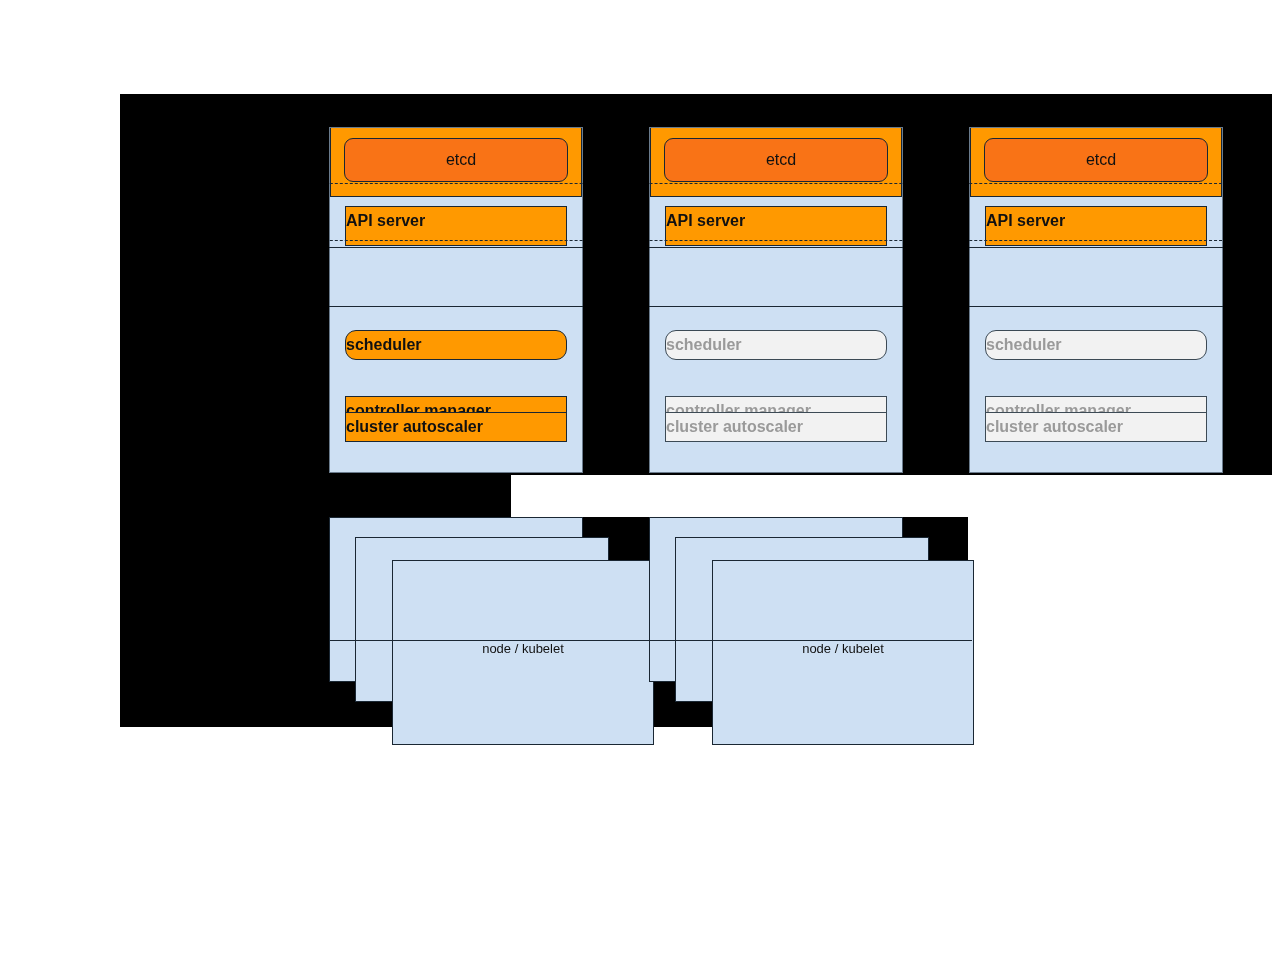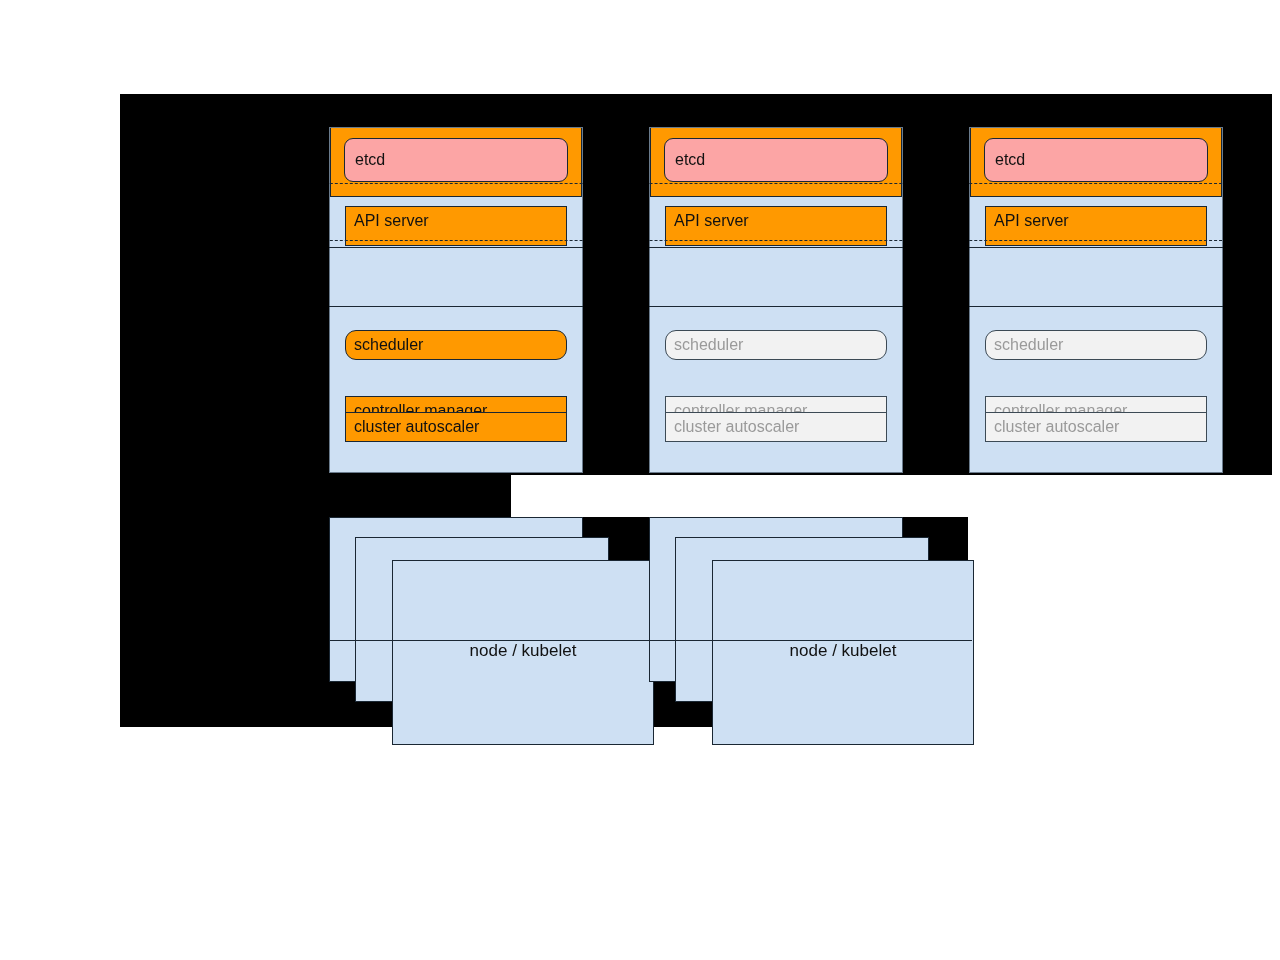--- a/index.html
+++ b/index.html
@@ -60,47 +60,48 @@
   .comp {
     position: absolute;
     left: 15px;
     right: 15px;
     height: 30px;
     box-sizing: border-box;
     border: 1px solid #1a2733;
     font-size: 16px;
     color: #111111;
     line-height: 28px;
-    padding-left: 8px;
     white-space: nowrap;
     overflow: hidden;
+    font-weight: bold;
   }
   .comp.active   { background: #ff9900; color: #111111; border-color:#1a2733; }
   .comp.inactive { background: #f2f2f2; color: #9a9a9a; border-color:#3c4a55; }
 
   .comp-api    { top: 78px; height: 40px; }
   .comp-etcdbg { top: 118px; height: 68px; background:#ff9900; border:1px solid #1a2733; border-top:none; }
   .comp-sched  { top: 202px; border-radius: 11px; }
   .comp-ctrl   { top: 268px; }
   .comp-auto   { top: 284px; }
 
   .etcd-pill {
     position: absolute;
     left: 14px;
     right: 14px;
     top: 10px;
     height: 44px;
     box-sizing: border-box;
-    background: #fca5a5;
+    background: #f97316;
     border: 1px solid #1a2733;
     border-radius: 9px;
     font-size: 16px;
     color: #111111;
     line-height: 42px;
     padding-left: 10px;
+    text-align: center;
   }
 
   
   .rule {
     position: absolute;
     left: 120px;
     width: 1152px;
     height: 0;
   }
   .rule.dashed { border-top: 1.5px dashed #1a2733; }
@@ -138,21 +139,21 @@
   .node-card.l1 { left: 0px;  top: 0px;  }
   .node-card.l2 { left: 26px; top: 20px; }
   .node-card.l3 { left: 63px; top: 43px; width: 262px; height: 185px; }
 
   .node-label {
     position: absolute;
     top: 80px;
     left: 0;
     width: 100%;
     text-align: center;
-    font-size: 17px;
+    font-size: 13px;
     color: #111111;
   }
 
   
   #rule-5 {
     position: absolute;
     left: 329px;
     width: 643px;
     top: 640px;
     height: 0;

